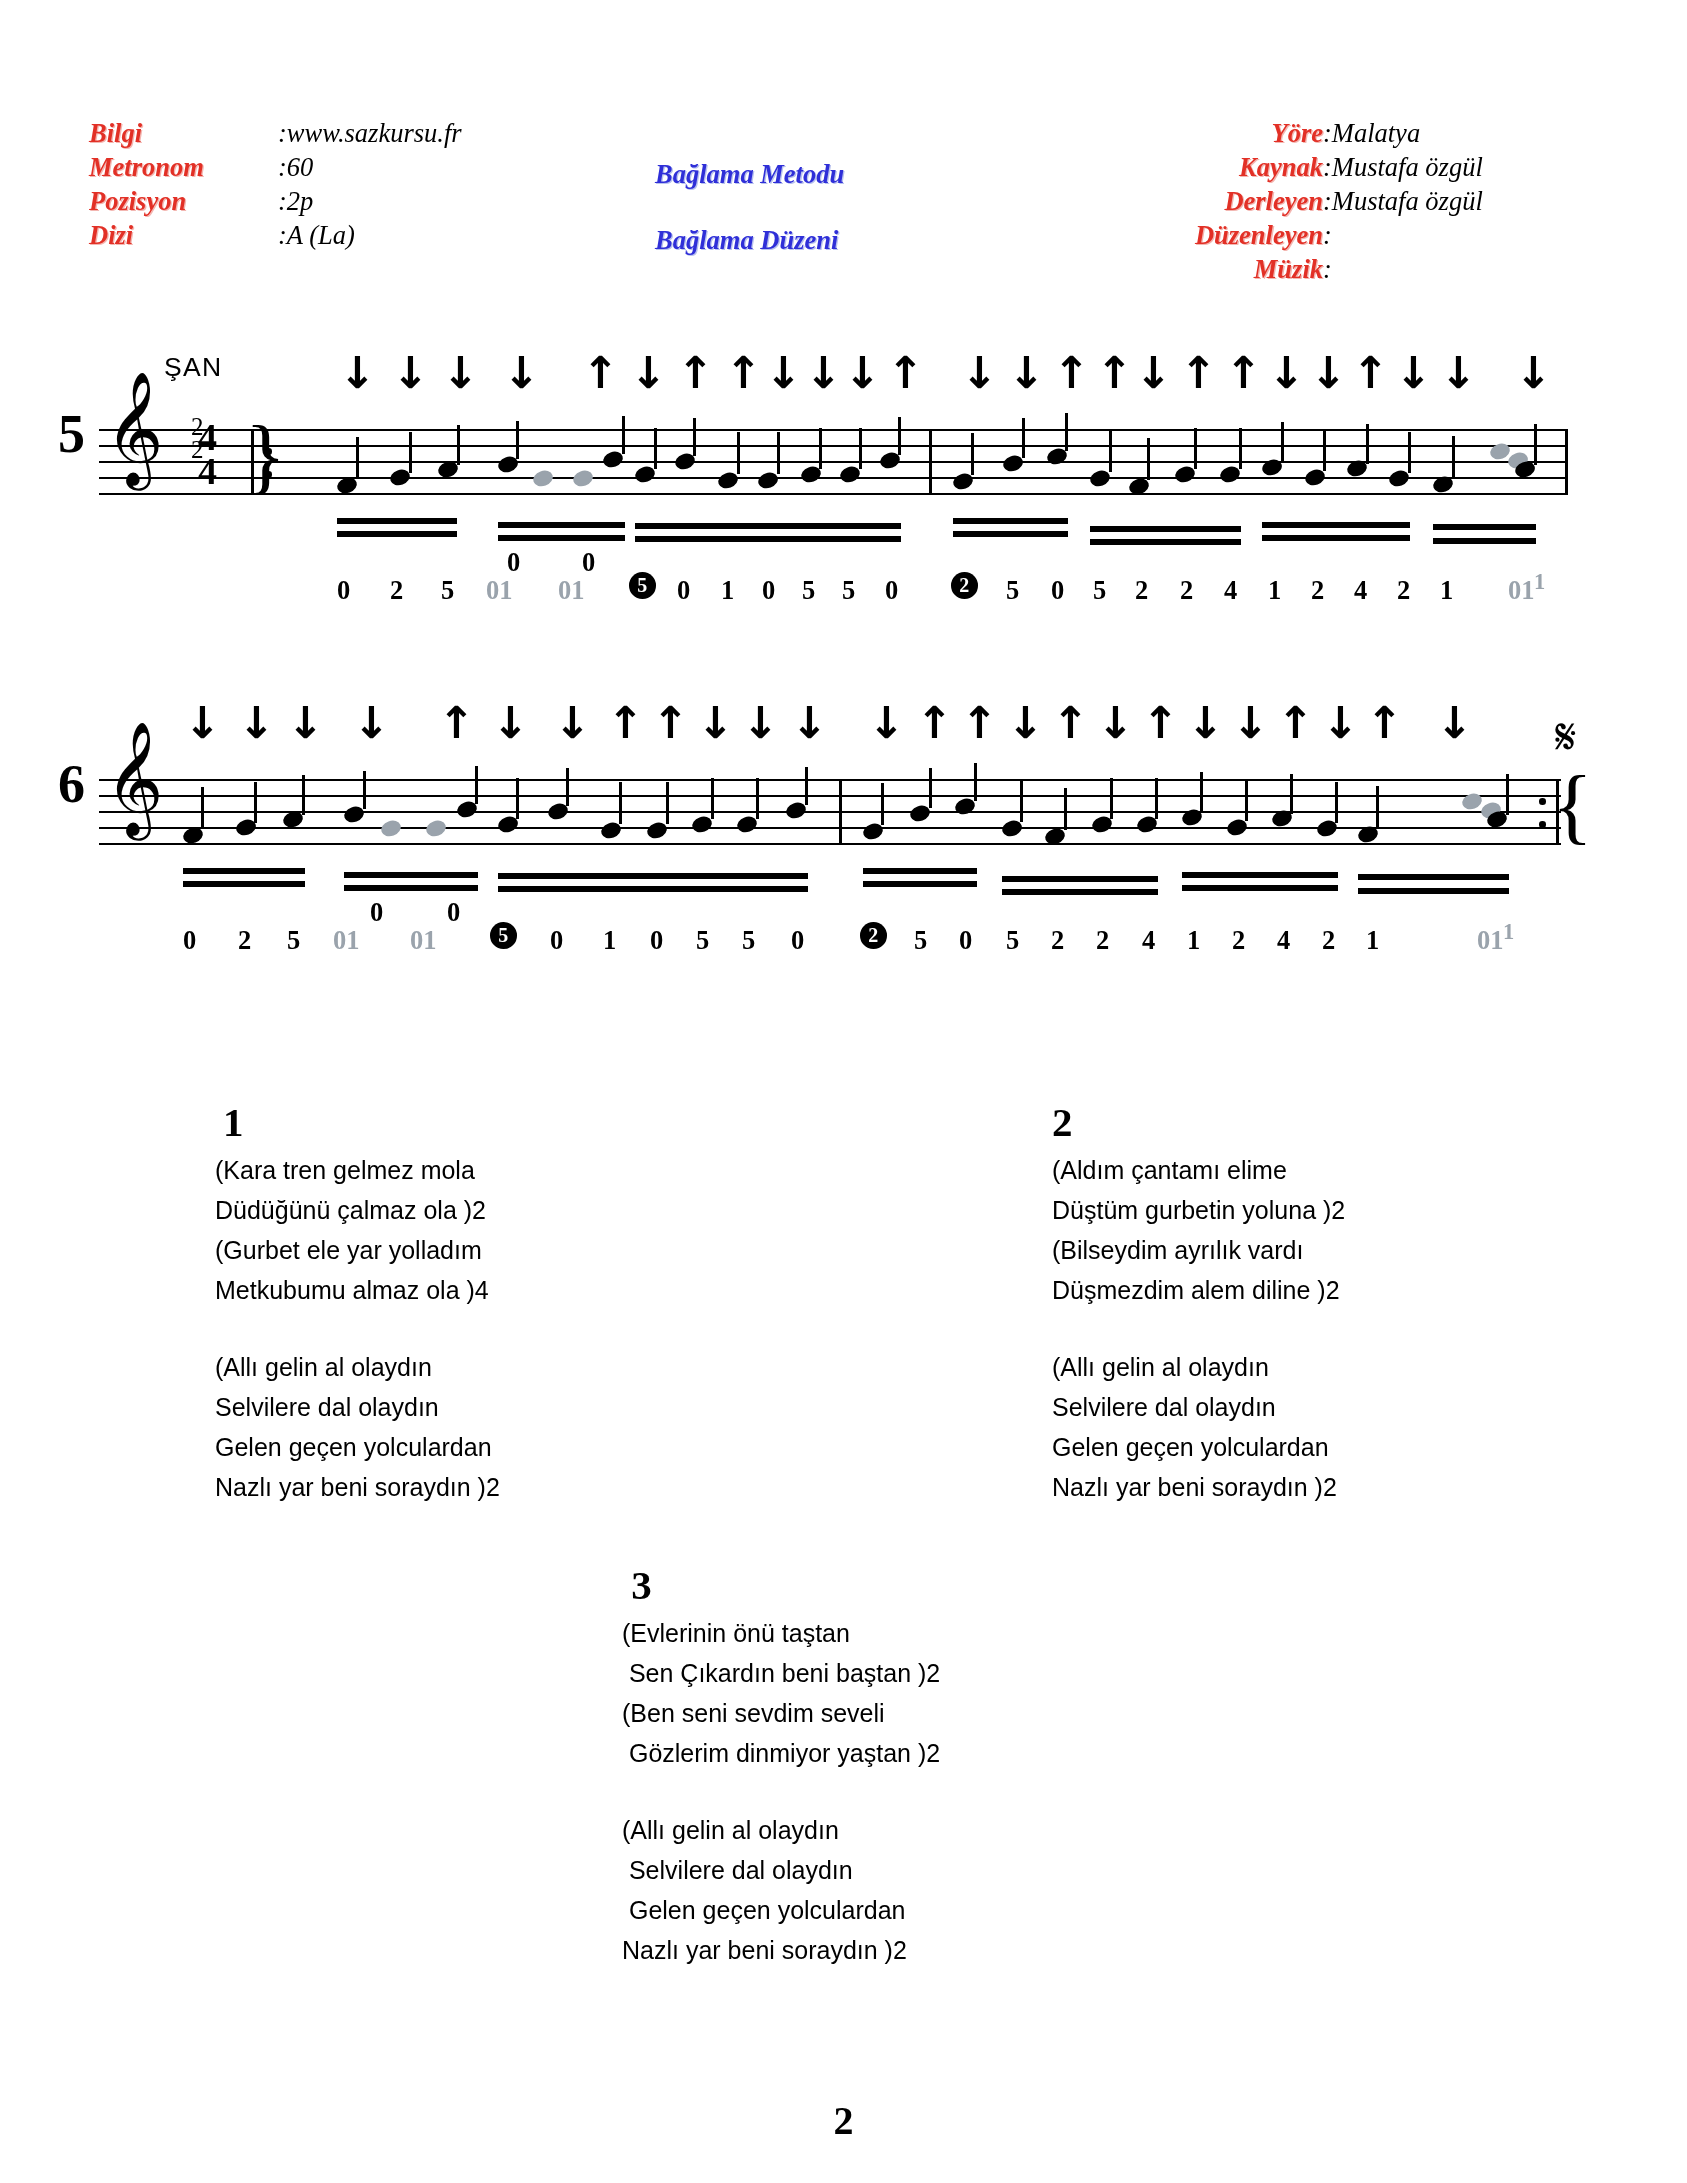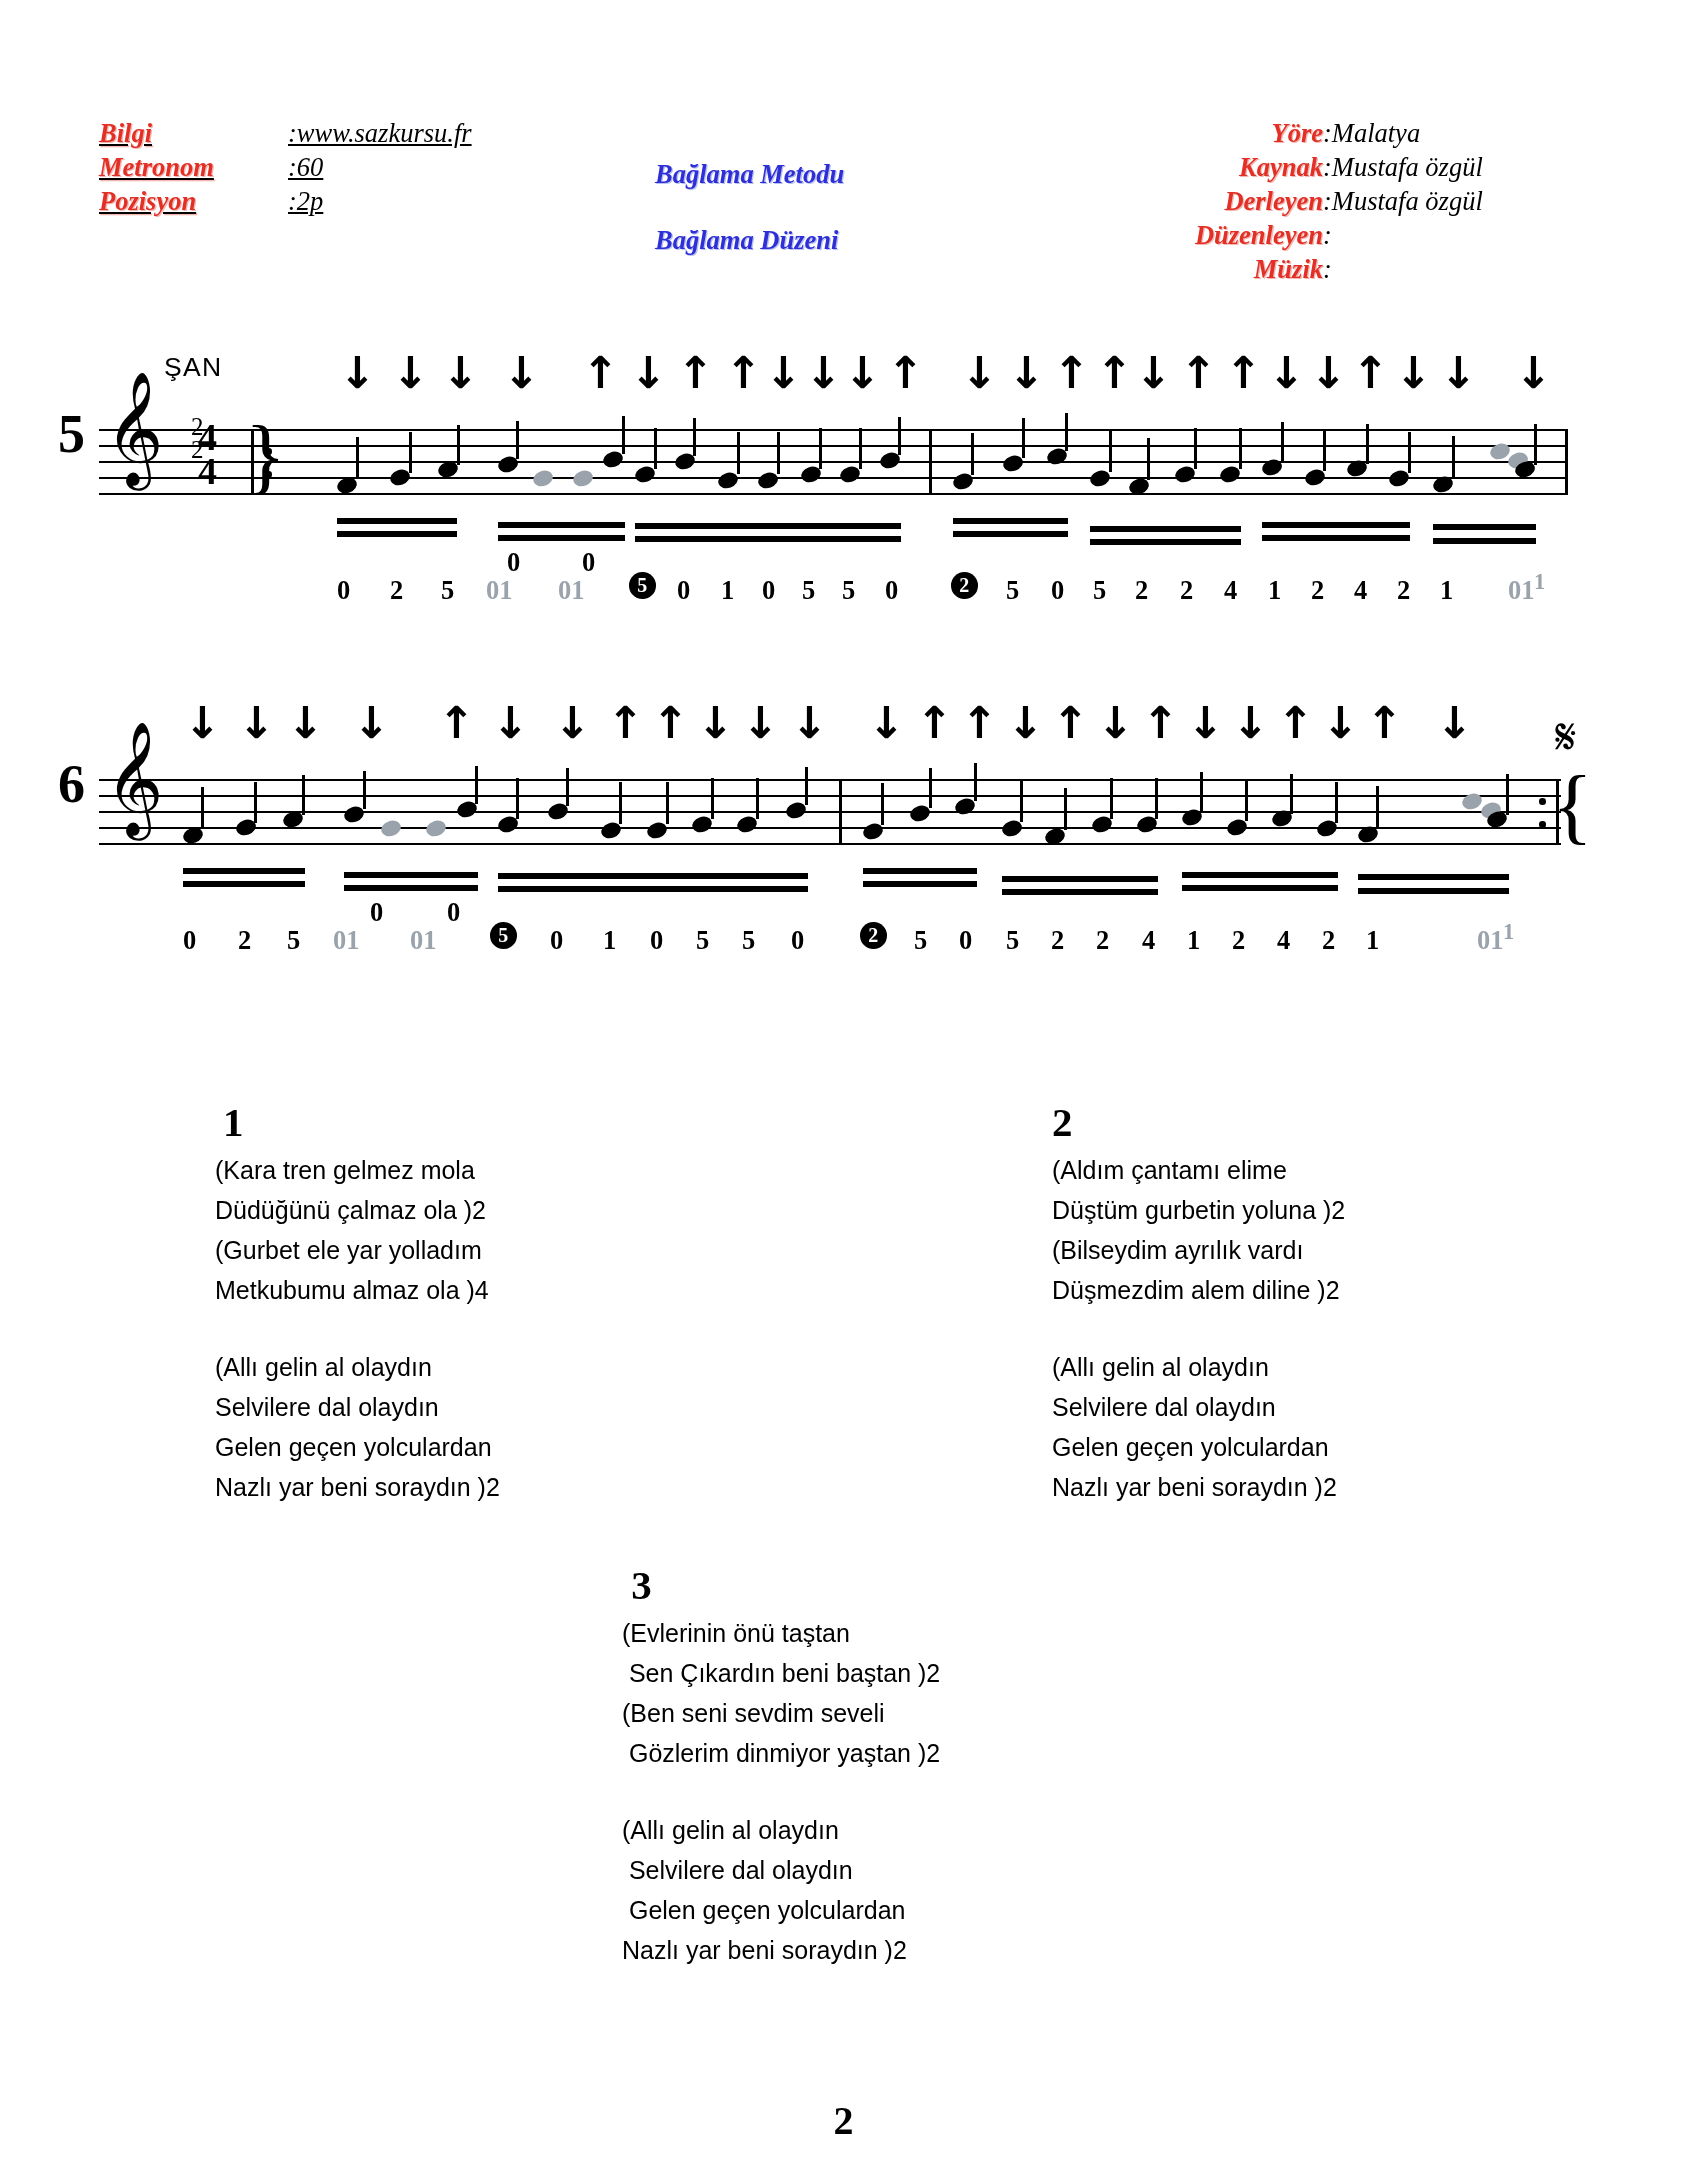--- a/index.html
+++ b/index.html
@@ -33,24 +33,23 @@
     font-style: italic;
     font-size: 49px;
     letter-spacing: 0.7px;
     color: #2f2fd8;
     text-shadow: 2px 2px 0 #9aa8e8, -0.7px -0.7px 0 #1414a0;
   }
 
   
   .info-left {
     position: absolute;
-    left: 99px;
+    left: 89px;
     top: 118px;
     width: 529px;
-    text-decoration: underline;
   }
   .info-right {
     position: absolute;
     left: 1131px;
     top: 118px;
     width: 503px;
   }
   .info-row {
     display: flex;
     align-items: baseline;
@@ -288,20 +287,24 @@
       <span class="info-key">Bilgi</span>
       <span class="info-val">:www.sazkursu.fr</span>
     </div>
     <div class="info-row">
       <span class="info-key">Metronom</span>
       <span class="info-val">:60</span>
     </div>
     <div class="info-row">
       <span class="info-key">Pozisyon</span>
       <span class="info-val">:2p</span>
+    </div>
+    <div class="info-row">
+      <span class="info-key">Dizi</span>
+      <span class="info-val">:A  (La)</span>
     </div>
   </div>
 
   <div class="info-right">
     <div class="info-row">
       <span class="info-key">Yöre</span>
       <span class="info-val">:Malatya</span>
     </div>
     <div class="info-row">
       <span class="info-key">Kaynak</span>

